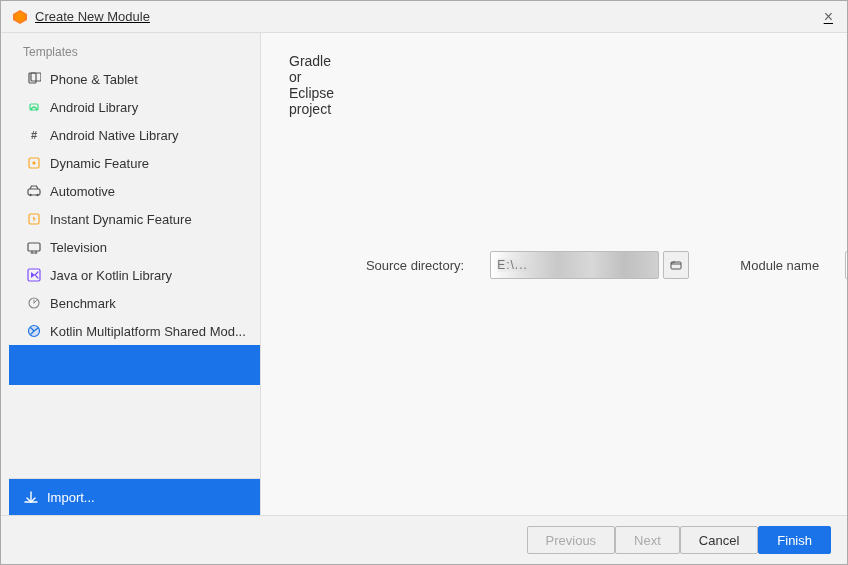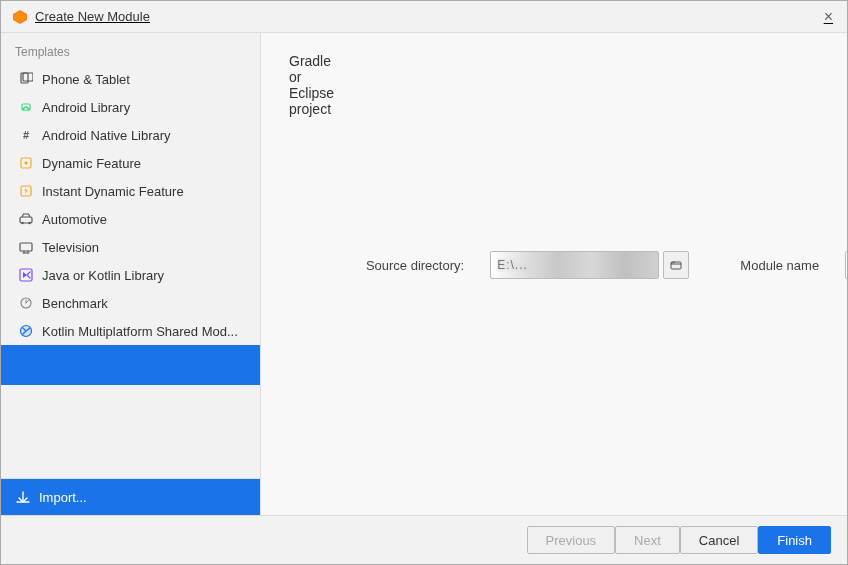--- a/index.html
+++ b/index.html
@@ -62,20 +62,21 @@
       overflow: hidden;
     }
     .sidebar {
       width: 260px;
       min-width: 260px;
       background: #f2f2f2;
       border-right: 1px solid #ddd;
       display: flex;
       flex-direction: column;
       overflow: hidden;
+      padding-left: 8px;
     }
     .sidebar-label {
       padding: 12px 14px 6px 14px;
       color: #888;
       font-size: 12px;
       font-weight: 400;
     }
     .sidebar-list {
       flex: 1;
       overflow-y: auto;
@@ -273,39 +274,39 @@
           <span class="icon-small icon-dynamic">
             <svg width="14" height="14" viewBox="0 0 14 14" fill="none">
                 <rect x="2" y="2" width="10" height="10" rx="1.5" stroke="#f9a825" stroke-width="1.2" fill="none"></rect>
                 <path d="M5 7 L7 5 L9 7 L7 9 Z" fill="#f9a825"></path>
               </svg>
           </span>
           <span>Dynamic Feature</span>
         </div>
 
         <div class="sidebar-item">
-          <span class="icon-small icon-instant">
-            <svg width="14" height="14" viewBox="0 0 14 14" fill="none">
-                <rect x="2" y="2" width="10" height="10" rx="1.5" stroke="#f9a825" stroke-width="1.2" fill="none"></rect>
-                <path d="M7 4 L5.5 7 L7 7 L6 10 L9 6.5 L7.5 6.5 Z" fill="#f9a825"></path>
-              </svg>
-          </span>
-          <span>Instant Dynamic Feature</span>
-        </div>
-
-        <div class="sidebar-item">
           <span class="icon-small">
             <svg width="14" height="14" viewBox="0 0 14 14" fill="none">
                 <rect x="1" y="5" width="12" height="6" rx="1.5" stroke="#555" stroke-width="1.2" fill="none"></rect>
                 <path d="M3 5 L4.5 2 L9.5 2 L11 5" stroke="#555" stroke-width="1.2" fill="none"></path>
                 <circle cx="3.5" cy="11" r="1.2" fill="#555"></circle>
                 <circle cx="10.5" cy="11" r="1.2" fill="#555"></circle>
               </svg>
           </span>
           <span>Automotive</span>
+        </div>
+
+        <div class="sidebar-item">
+          <span class="icon-small icon-instant">
+            <svg width="14" height="14" viewBox="0 0 14 14" fill="none">
+                <rect x="2" y="2" width="10" height="10" rx="1.5" stroke="#f9a825" stroke-width="1.2" fill="none"></rect>
+                <path d="M7 4 L5.5 7 L7 7 L6 10 L9 6.5 L7.5 6.5 Z" fill="#f9a825"></path>
+              </svg>
+          </span>
+          <span>Instant Dynamic Feature</span>
         </div>
 
 
         <div class="sidebar-item">
           <span class="icon-small">
             <svg width="14" height="14" viewBox="0 0 14 14" fill="none">
                 <rect x="1" y="3" width="12" height="8" rx="1" stroke="#555" stroke-width="1.2" fill="none"></rect>
                 <path d="M5 11 L5 13 M9 11 L9 13 M4 13 L10 13" stroke="#555" stroke-width="1" stroke-linecap="round"></path>
               </svg>
           </span>

